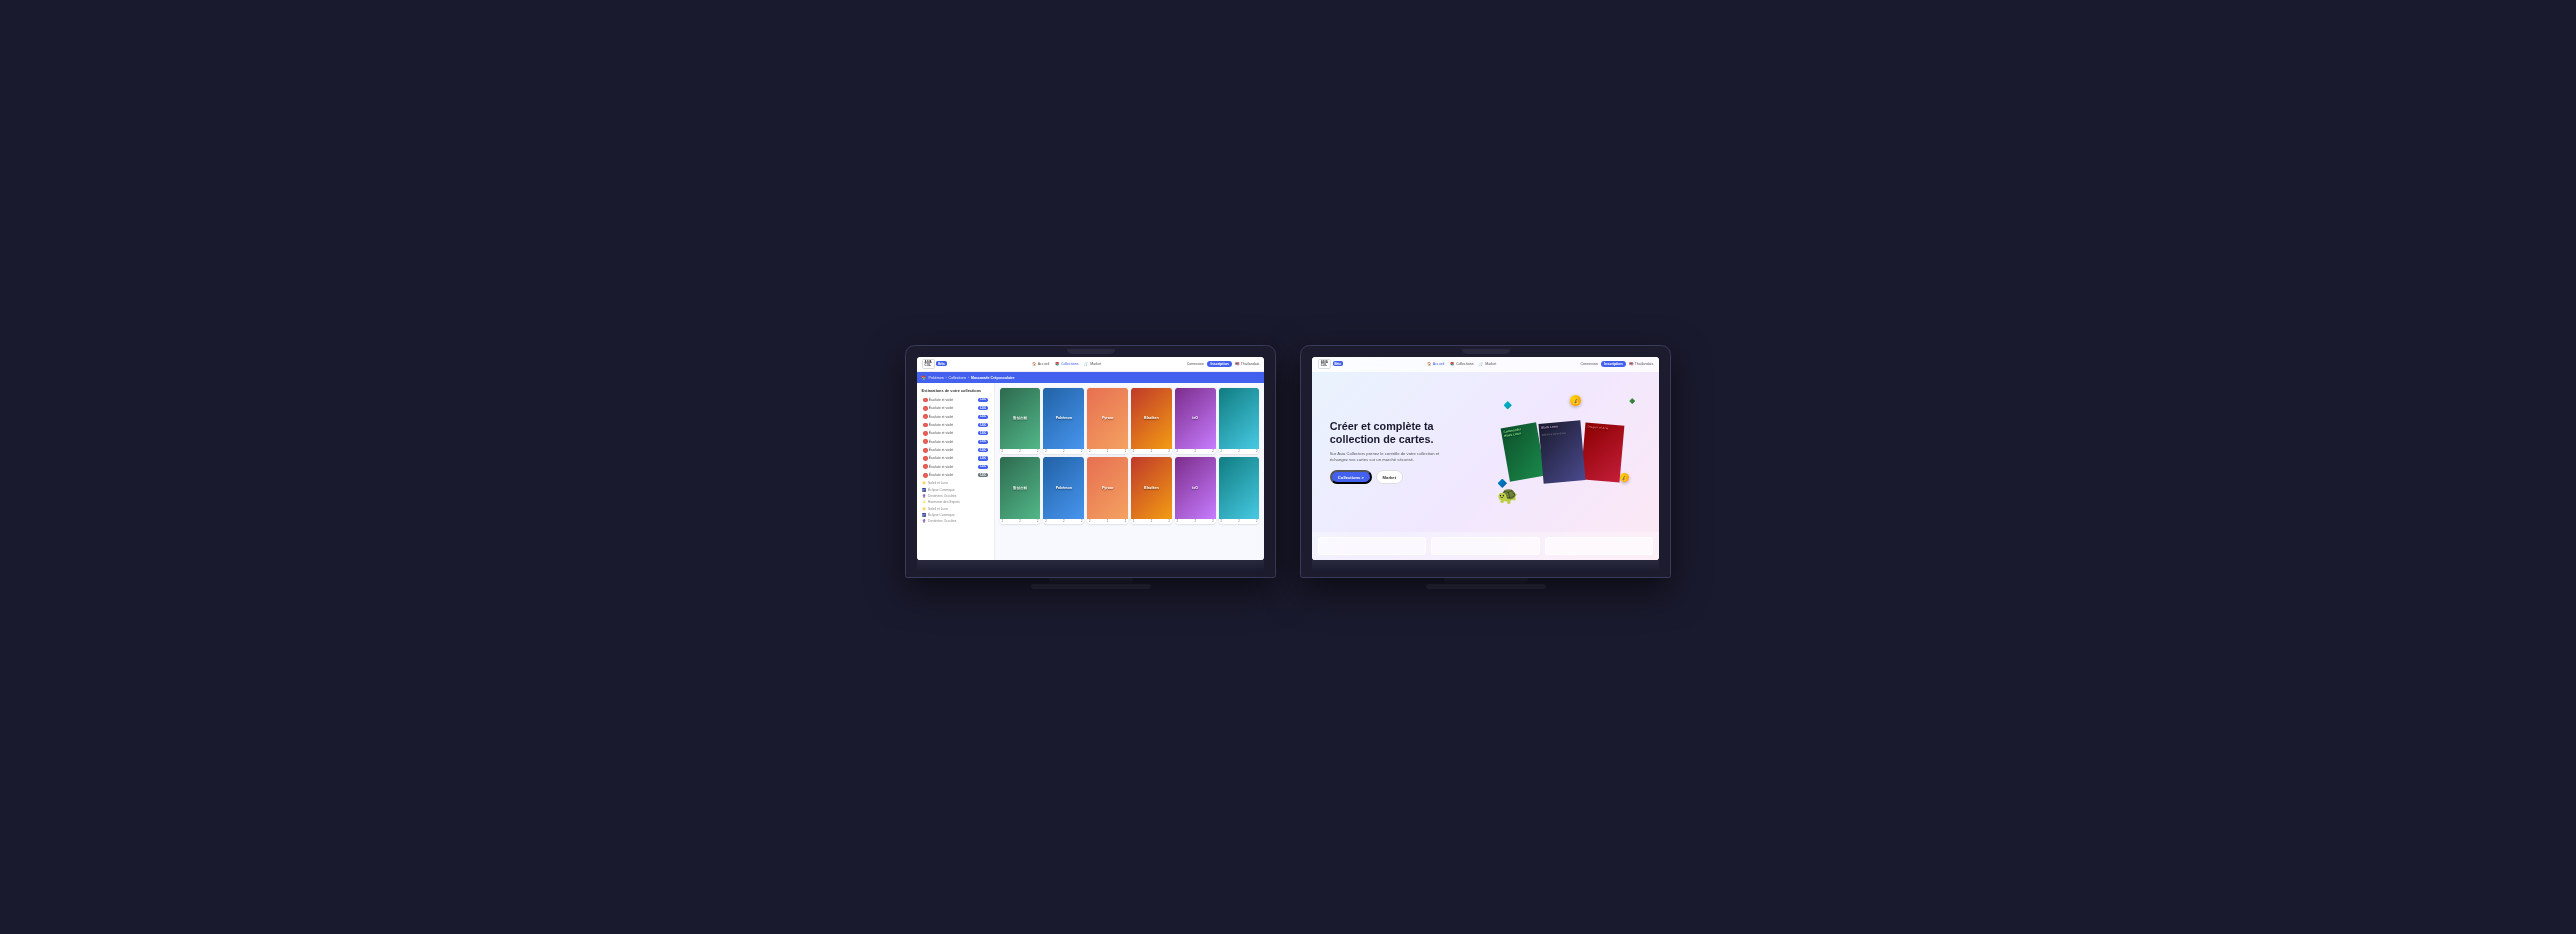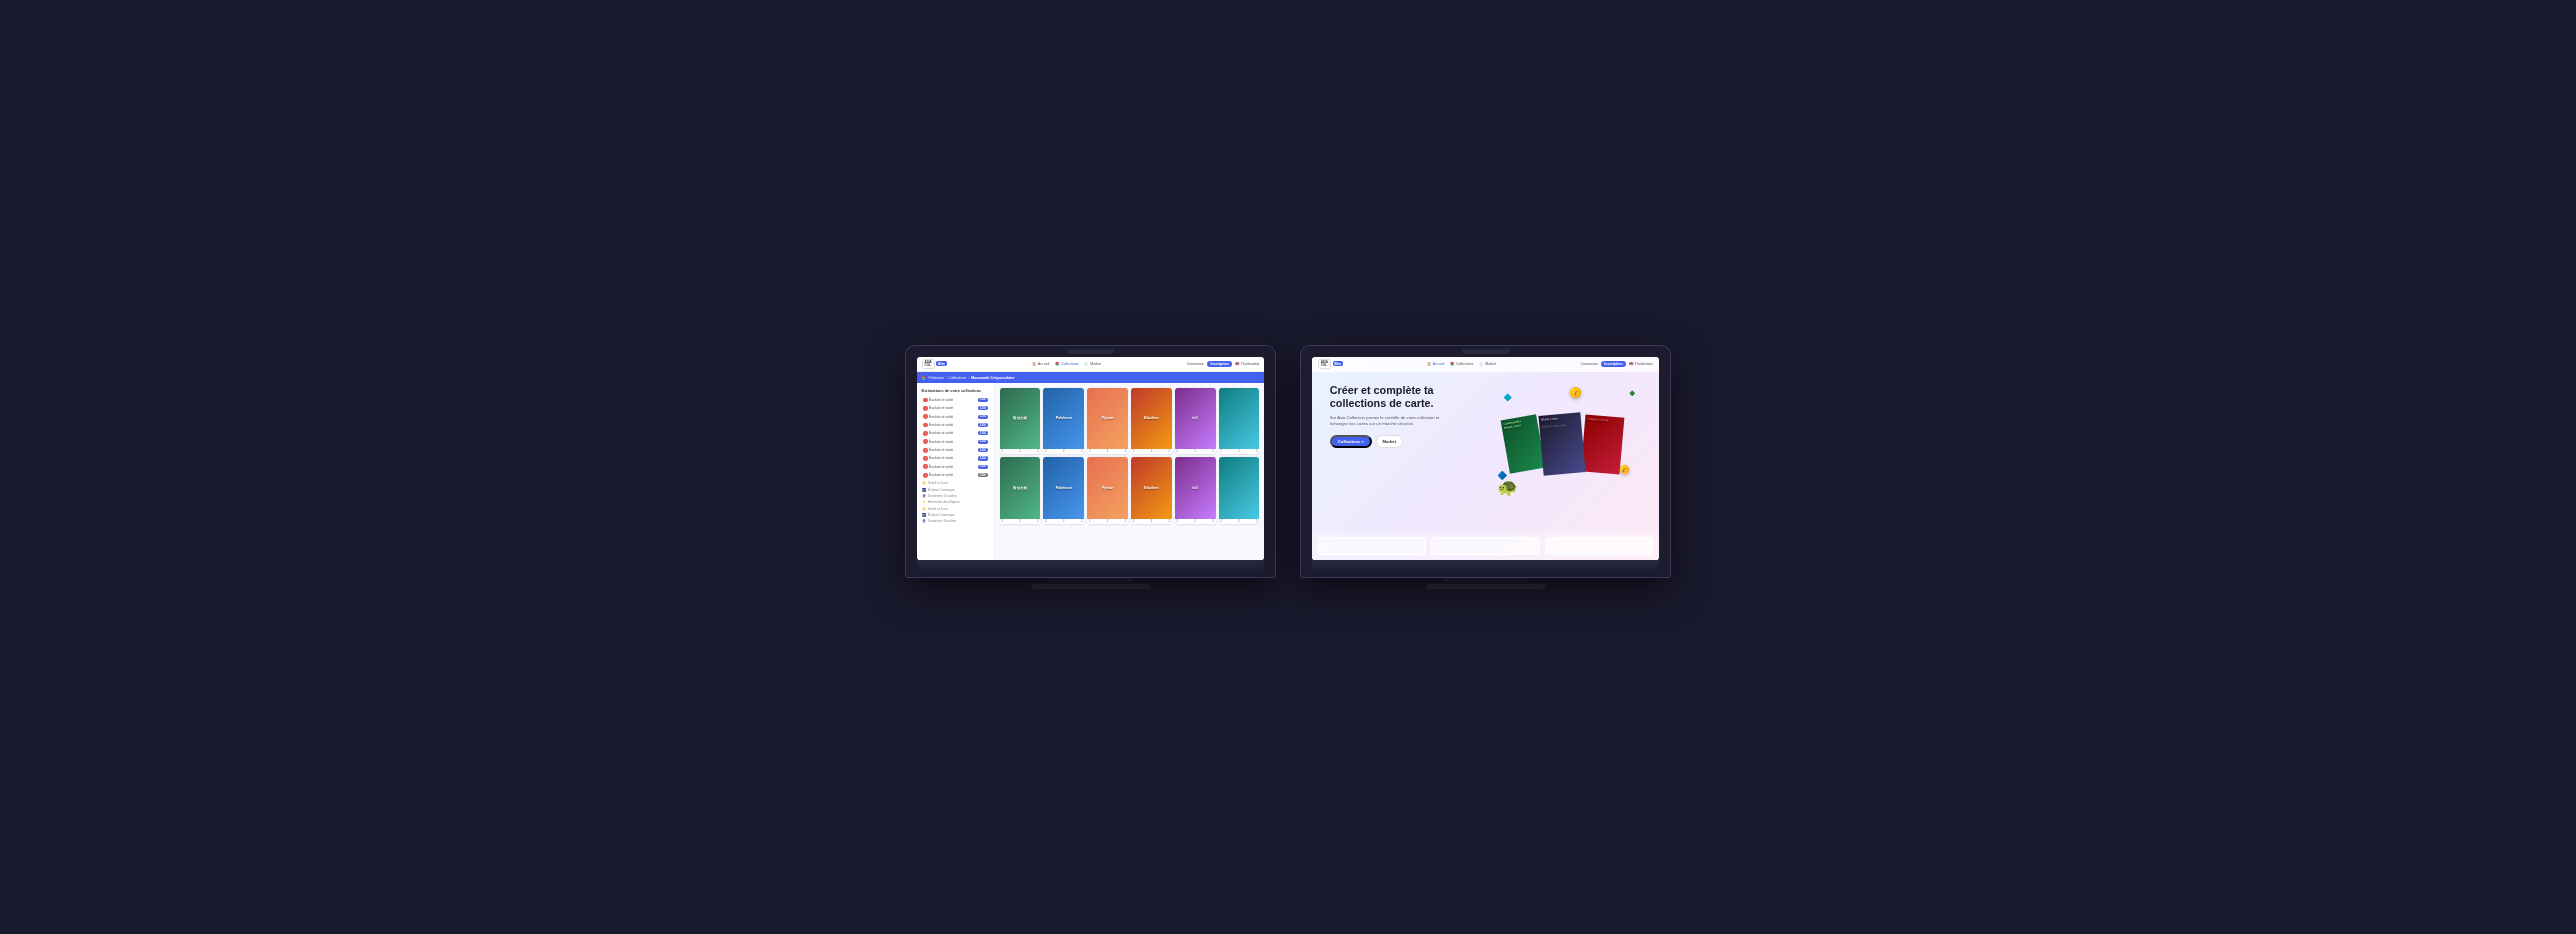--- a/index.html
+++ b/index.html
@@ -356,21 +356,21 @@
       backdrop-filter: blur(6px);
       border-bottom: 0.6px solid rgba(255,255,255,0.5);
       gap: 3.6px;
       height: 15.6px;
       flex-shrink: 0;
     }
 
     .landing-hero {
       flex: 1;
       display: flex;
-      align-items: flex-start;
+      align-items: center;
       padding: 12px 18px;
       position: relative;
       overflow: hidden;
     }
 
     .hero-text {
       flex: 1;
       z-index: 2;
     }
 
@@ -821,21 +821,21 @@
               <span class="btn-connexion">Connexion</span>
               <span class="btn-inscription">Inscription</span>
               <span class="lang-selector">🇹🇭 Thaïlandais</span>
             </div>
           </div>
 
           <div class="landing-hero">
             <div class="hero-text">
               <div class="hero-title">
                 <span>Créer et complète ta</span><br>
-                <span>collections de carte.</span>
+                <span>collection de cartes.</span>
               </div>
               <div class="hero-subtitle">Sur Asia Collectors prenez le contrôle de votre collection
 et échangez vos cartes sur un marché sécurisé.</div>
               <div class="hero-buttons">
                 <button class="hero-btn-primary">Collections &gt;</button>
                 <button class="hero-btn-secondary">Market</button>
               </div>
             </div>
 
             <div class="hero-visual">

